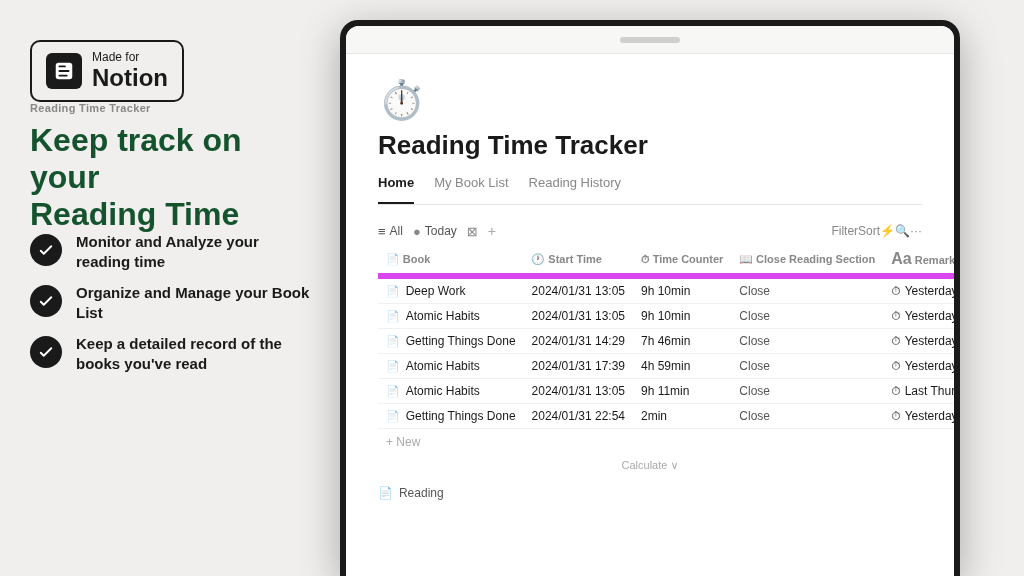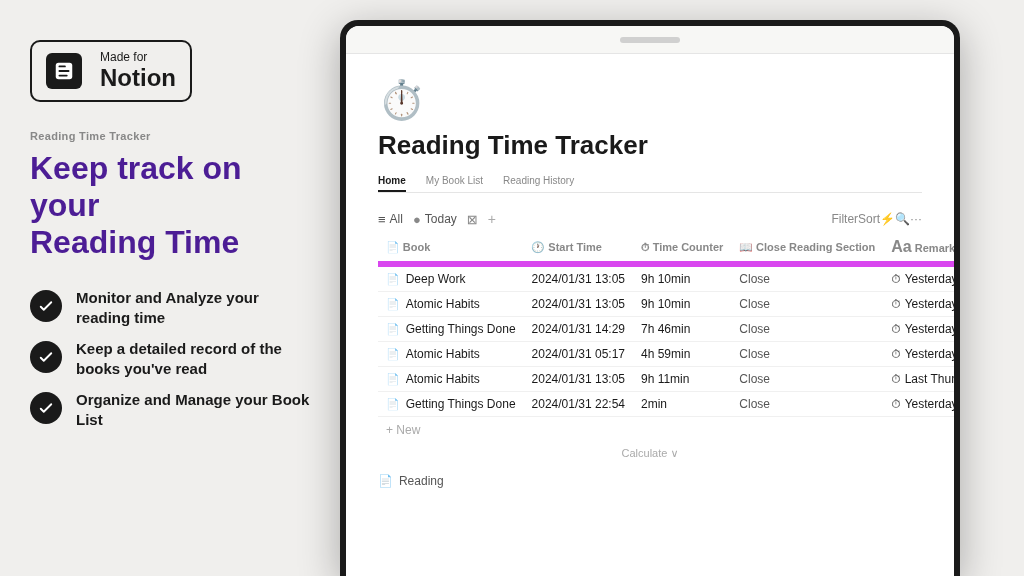--- a/index.html
+++ b/index.html
@@ -19,26 +19,25 @@
       padding: 40px 30px;
       display: flex;
       flex-direction: column;
       justify-content: flex-start;
       gap: 0;
     }
 
     .notion-badge {
       display: inline-flex;
       align-items: center;
-      gap: 18px;
+      gap: 10px;
       border: 2px solid #1a1a1a;
       border-radius: 10px;
       padding: 8px 14px;
       width: fit-content;
-      margin-bottom: 28px;
     }
 
     .notion-icon {
       width: 36px;
       height: 36px;
       background: #1a1a1a;
       border-radius: 6px;
       display: flex;
       align-items: center;
       justify-content: center;
@@ -69,23 +68,22 @@
       font-weight: 600;
       color: #888;
       letter-spacing: 0.03em;
       margin-bottom: 8px;
       text-transform: none;
     }
 
     .main-heading {
       font-size: 32px;
       font-weight: 800;
-      color: #4c1d95;
+      color: #14532d;
       line-height: 1.15;
-      margin-bottom: 28px;
     }
 
     .feature-list {
       display: flex;
       flex-direction: column;
       gap: 12px;
     }
 
     .feature-item {
       display: flex;
@@ -185,23 +183,23 @@
 
     .tabs {
       display: flex;
       gap: 20px;
       margin-bottom: 18px;
       border-bottom: 1px solid #e5e5e5;
       padding-bottom: 0;
     }
 
     .tab {
-      font-size: 10px;
+      font-size: 13px;
       color: #888;
-      padding-bottom: 4px;
+      padding-bottom: 12px;
       cursor: pointer;
       font-weight: 400;
     }
 
     .tab.active {
       color: #1a1a1a;
       font-weight: 600;
       border-bottom: 2px solid #1a1a1a;
     }
 
@@ -355,30 +353,30 @@
       </div>
       <span class="feature-text">Monitor and Analyze your reading time</span>
     </div>
 
     <div class="feature-item">
       <div class="check-icon">
         <svg viewBox="0 0 24 24" fill="none">
           <path d="M5 13l4 4L19 7" stroke="white" stroke-width="2.5" stroke-linecap="round" stroke-linejoin="round"></path>
         </svg>
       </div>
-      <span class="feature-text">Keep a detailed record of the books you've read</span>
+      <span class="feature-text">Organize and Manage your Book List</span>
     </div>
 
     <div class="feature-item">
       <div class="check-icon">
         <svg viewBox="0 0 24 24" fill="none">
           <path d="M5 13l4 4L19 7" stroke="white" stroke-width="2.5" stroke-linecap="round" stroke-linejoin="round"></path>
         </svg>
       </div>
-      <span class="feature-text">Organize and Manage your Book List</span>
+      <span class="feature-text">Keep a detailed record of the books you've read</span>
     </div>
 
   </div>
 </div>
 
 <div class="right-panel">
   <div class="device-frame">
     <div class="device-screen">
 
       <div class="screen-topbar">
@@ -490,21 +488,21 @@
         </div>
       </td>
     </tr>
               <tr>
       <td>
         <div class="td-book">
           <span class="book-icon-sm">📄</span>
           <span>Atomic Habits</span>
         </div>
       </td>
-      <td>2024/01/31 05:17</td>
+      <td>2024/01/31 17:39</td>
       <td>4h 59min</td>
       <td><span class="close-btn">Close</span></td>
       <td>
         <div class="remark-cell">
           <span class="remark-icon">⏱</span>
           <span>Yesterday 5:17 PM</span>
         </div>
       </td>
     </tr>
               <tr>

